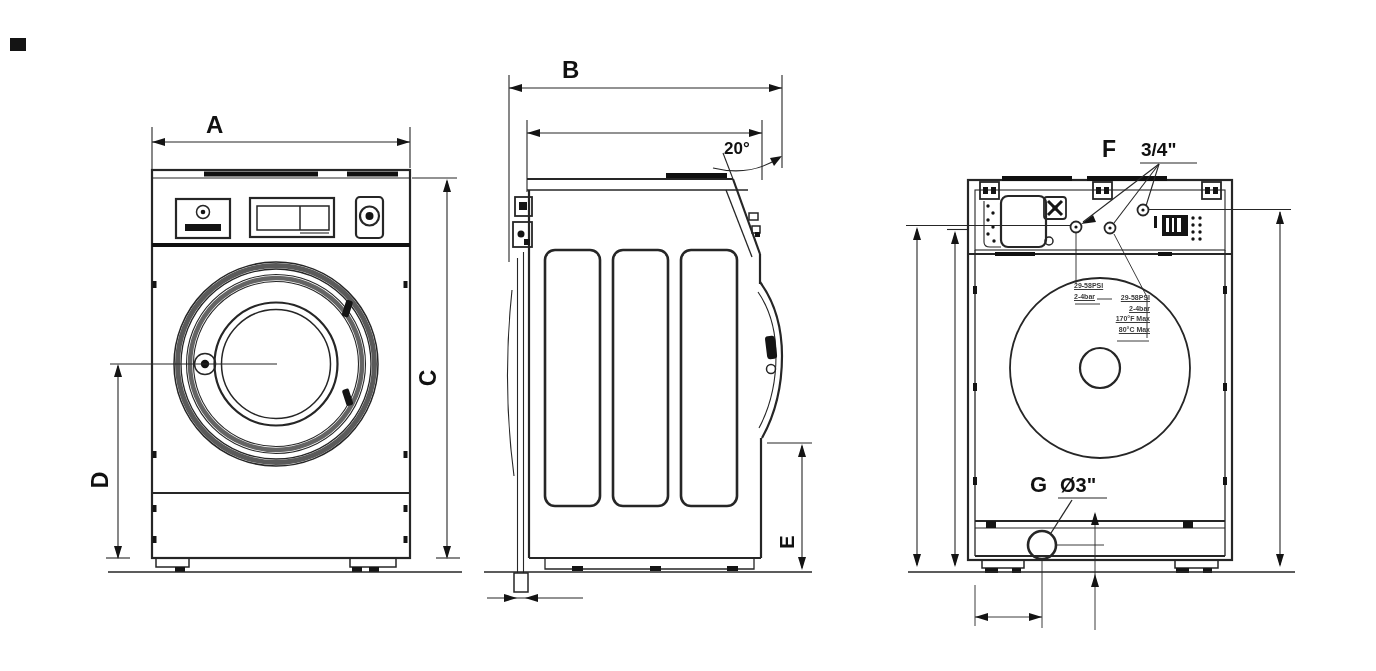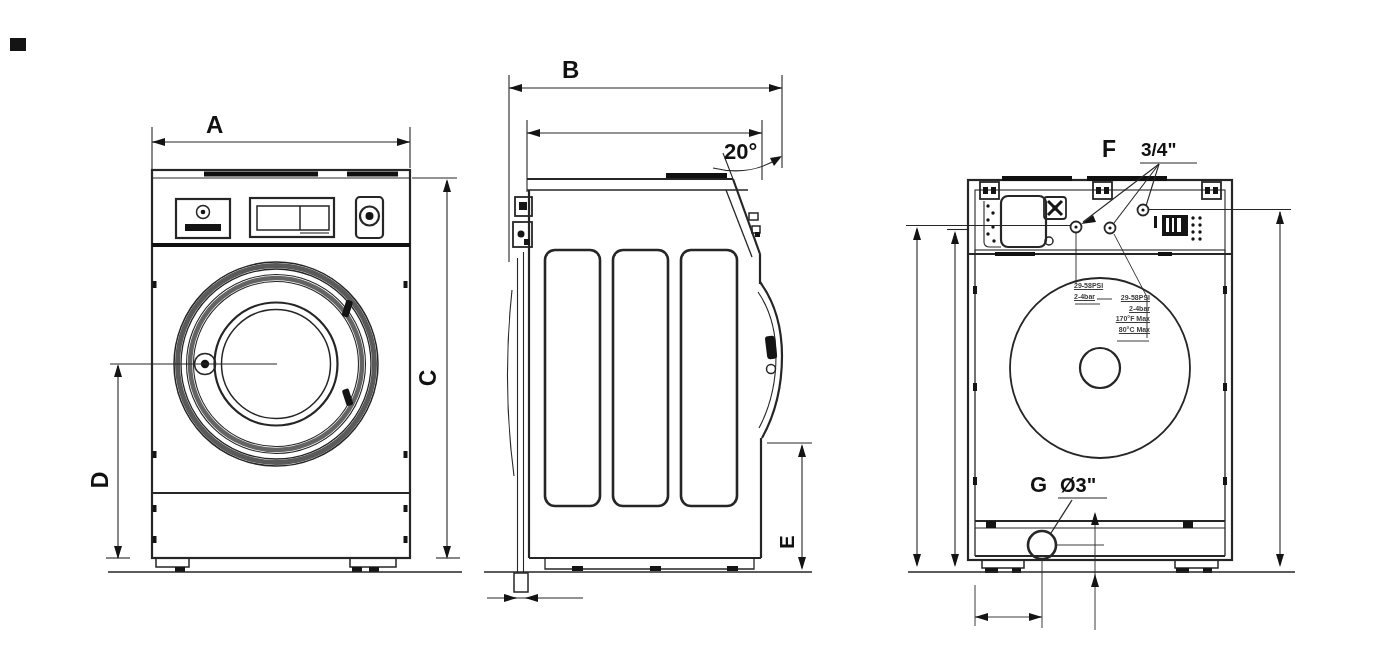--- a/index.html
+++ b/index.html
@@ -328,21 +328,21 @@
   </g>
 </svg>
 
 <div class="lbl" style="left:206px;top:111px;font-size:24px;">A</div>
 <div class="lbl" style="left:562px;top:56px;font-size:24px;">B</div>
 <div class="lbl rot" style="left:416px;top:366px;font-size:23px;">C</div>
 <div class="lbl rot" style="left:88px;top:468px;font-size:23px;">D</div>
 <div class="lbl rot" style="left:775px;top:530px;font-size:20px;">E</div>
 <div class="lbl" style="left:1102px;top:136px;font-size:23px;">F</div>
 <div class="lbl" style="left:1141px;top:139px;font-size:19px;font-weight:600;">3/4"</div>
-<div class="lbl" style="left:724px;top:139px;font-size:22px;font-weight:600;">20°</div>
+<div class="lbl" style="left:724px;top:139px;font-size:17px;font-weight:600;">20°</div>
 <div class="lbl" style="left:1030px;top:472px;font-size:22px;">G</div>
 <div class="lbl" style="left:1060px;top:474px;font-size:20px;font-weight:600;">Ø3"</div>
 
 <div class="spec" style="left:1074px;top:281px;">
   <div>29-58PSI</div>
   <div>2-4bar</div>
 </div>
 <div class="spec" style="left:1106px;top:293px;width:44px;text-align:right;">
   <div>29-58PSI</div>
   <div>2-4bar</div>

